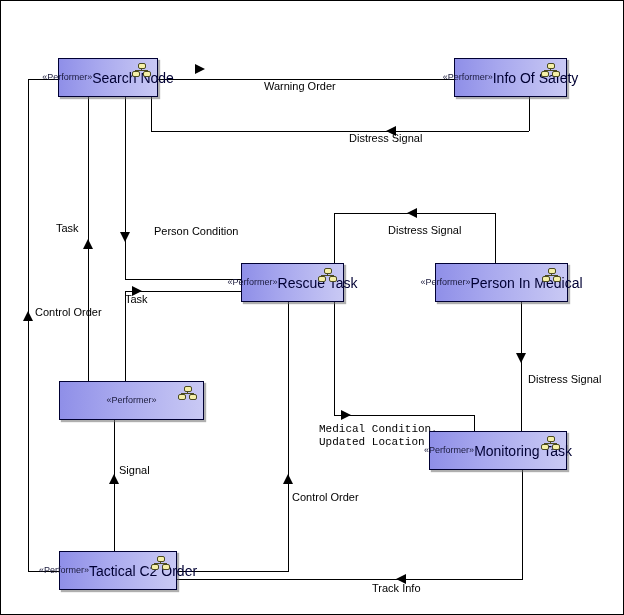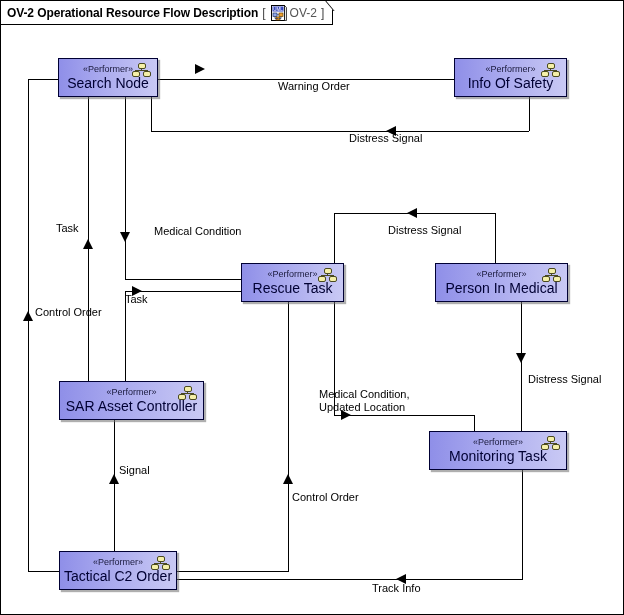--- a/index.html
+++ b/index.html
@@ -113,21 +113,21 @@
   }
   
   .node {
     position: absolute;
     box-sizing: border-box;
     border: 1px solid #000033;
     background: linear-gradient(to right, #8f8fe8 0%, #a8a8ee 40%, #c9c9f4 100%);
     box-shadow: 2px 2px 1px rgba(110,110,110,0.55);
     padding: 3px 4px 4px 4px;
     display: flex;
-    flex-direction: column;
+    flex-direction: row;
     align-items: center;
     justify-content: center;
   }
   .node-stereo {
     font-size: 9px;
     color: #1a1a3c;
     line-height: 11px;
     white-space: nowrap;
   }
   .node-name {
@@ -158,42 +158,24 @@
   .perf-icon .pi-bl  { left: 0px;  top: 8px; width: 8px; height: 6px; }
   .perf-icon .pi-br  { left: 11px; top: 8px; width: 8px; height: 6px; }
   .perf-icon .pi-sv  { left: 9px;  top: 6px; width: 1px; height: 2px; background:#4a4a20; border:0; border-radius:0;}
   .perf-icon .pi-sh  { left: 3px;  top: 7px; width: 13px; height: 1px; background:#4a4a20; border:0; border-radius:0;}
 </style>
 </head>
 <body>
 
 <div id="frame">
 
-  <div id="header-tab">
-    <span class="hdr-title">OV-2 Operational Resource Flow Description</span>
-    <span class="hdr-bracket">[</span>
-    <span class="diag-icon">
-      <svg width="16" height="16" viewBox="0 0 16 16">
-        <rect x="0.5" y="0.5" width="13" height="15" fill="#ffffff" stroke="#000000"></rect>
-        <rect x="1.5" y="1.5" width="11" height="5" fill="#3344bb"></rect>
-        <text x="7" y="6" font-size="4.5" fill="#ffffff" text-anchor="middle" font-family="'Liberation Sans',sans-serif">UML</text>
-        <rect x="2" y="8" width="4" height="3.5" fill="#8fa8e8" stroke="#223366" stroke-width="0.7"></rect>
-        <rect x="8" y="8" width="4" height="3.5" fill="#f0a030" stroke="#664400" stroke-width="0.7"></rect>
-        <rect x="5" y="12" width="4" height="3" fill="#f0a030" stroke="#664400" stroke-width="0.7"></rect>
-        <path d="M6 9.7 H8 M4 11.5 V13.5 H7 M10 11.5 V13.5 H7.5" stroke="#223366" stroke-width="0.7" fill="none"></path>
-        <path d="M13.5 0.5 L15.5 2.5 L15.5 15.5 L13.5 15.5 Z" fill="#e8e8e8" stroke="#000000" stroke-width="0.7"></path>
-      </svg>
-    </span>
-    <span class="hdr-sub">OV-2</span>
-    <span class="hdr-bracket">]</span>
-  </div>
 
   <div class="ln lnh" style="left:157px; top:78px; width:296px;"></div>
   <div class="arw arw-r" style="left:194px; top:63px;"></div>
-  <div class="elbl" style="left:277px; top:79px;">Warning Order</div>
+  <div class="elbl" style="left:263px; top:79px;">Warning Order</div>
 
   <div class="ln lnv" style="left:528px; top:96px; height:34px;"></div>
   <div class="ln lnh" style="left:150px; top:130px; width:378px;"></div>
   <div class="ln lnv" style="left:150px; top:96px; height:35px;"></div>
   <div class="arw arw-l" style="left:385px; top:125px;"></div>
   <div class="elbl" style="left:348px; top:131px;">Distress Signal</div>
 
   <div class="ln lnv" style="left:494px; top:212px; height:50px;"></div>
   <div class="ln lnh" style="left:333px; top:212px; width:162px;"></div>
   <div class="ln lnv" style="left:333px; top:212px; height:50px;"></div>
@@ -204,38 +186,38 @@
   <div class="arw arw-d" style="left:515px; top:352px;"></div>
   <div class="elbl" style="left:527px; top:372px;">Distress Signal</div>
 
   <div class="ln lnv" style="left:87px; top:96px; height:284px;"></div>
   <div class="arw arw-u" style="left:82px; top:238px;"></div>
   <div class="elbl" style="left:55px; top:221px;">Task</div>
 
   <div class="ln lnh" style="left:124px; top:278px; width:116px;"></div>
   <div class="ln lnv" style="left:124px; top:96px; height:183px;"></div>
   <div class="arw arw-d" style="left:119px; top:231px;"></div>
-  <div class="elbl" style="left:153px; top:224px;">Medical Condition</div>
+  <div class="elbl" style="left:153px; top:224px;">Person Condition</div>
 
   <div class="ln lnv" style="left:124px; top:290px; height:90px;"></div>
   <div class="ln lnh" style="left:124px; top:290px; width:116px;"></div>
   <div class="arw arw-r" style="left:131px; top:285px;"></div>
   <div class="elbl" style="left:124px; top:292px;">Task</div>
 
   <div class="ln lnh" style="left:27px; top:570px; width:31px;"></div>
   <div class="ln lnv" style="left:27px; top:78px; height:493px;"></div>
   <div class="ln lnh" style="left:27px; top:78px; width:31px;"></div>
   <div class="arw arw-u" style="left:22px; top:310px;"></div>
   <div class="elbl" style="left:34px; top:305px;">Control Order</div>
 
   <div class="ln lnv" style="left:473px; top:414px; height:17px;"></div>
   <div class="ln lnh" style="left:333px; top:414px; width:141px;"></div>
   <div class="ln lnv" style="left:333px; top:301px; height:114px;"></div>
   <div class="arw arw-r" style="left:340px; top:409px;"></div>
-  <div class="elbl" style="left:318px; top:387px;">Medical Condition,
+  <div class="elbl" style="left:318px; top:422px;font-family:Liberation Mono, monospace;">Medical Condition,
 Updated Location</div>
 
   <div class="ln lnv" style="left:113px; top:419px; height:131px;"></div>
   <div class="arw arw-u" style="left:108px; top:473px;"></div>
   <div class="elbl" style="left:118px; top:463px;">Signal</div>
 
   <div class="ln lnh" style="left:176px; top:570px; width:112px;"></div>
   <div class="ln lnv" style="left:287px; top:301px; height:270px;"></div>
   <div class="arw arw-u" style="left:282px; top:473px;"></div>
   <div class="elbl" style="left:291px; top:490px;">Control Order</div>
@@ -295,21 +277,20 @@
 
   <div class="node" style="left:58px; top:380px; width:145px; height:39px;">
     <span class="perf-icon">
         <i class="pi-sh"></i>
         <i class="pi-sv"></i>
         <i class="pi-top"></i>
         <i class="pi-bl"></i>
         <i class="pi-br"></i>
       </span>
     <span class="node-stereo">«Performer»</span>
-    <span class="node-name">SAR Asset Controller</span>
   </div>
 
   <div class="node" style="left:428px; top:430px; width:138px; height:39px;">
     <span class="perf-icon">
         <i class="pi-sh"></i>
         <i class="pi-sv"></i>
         <i class="pi-top"></i>
         <i class="pi-bl"></i>
         <i class="pi-br"></i>
       </span>

